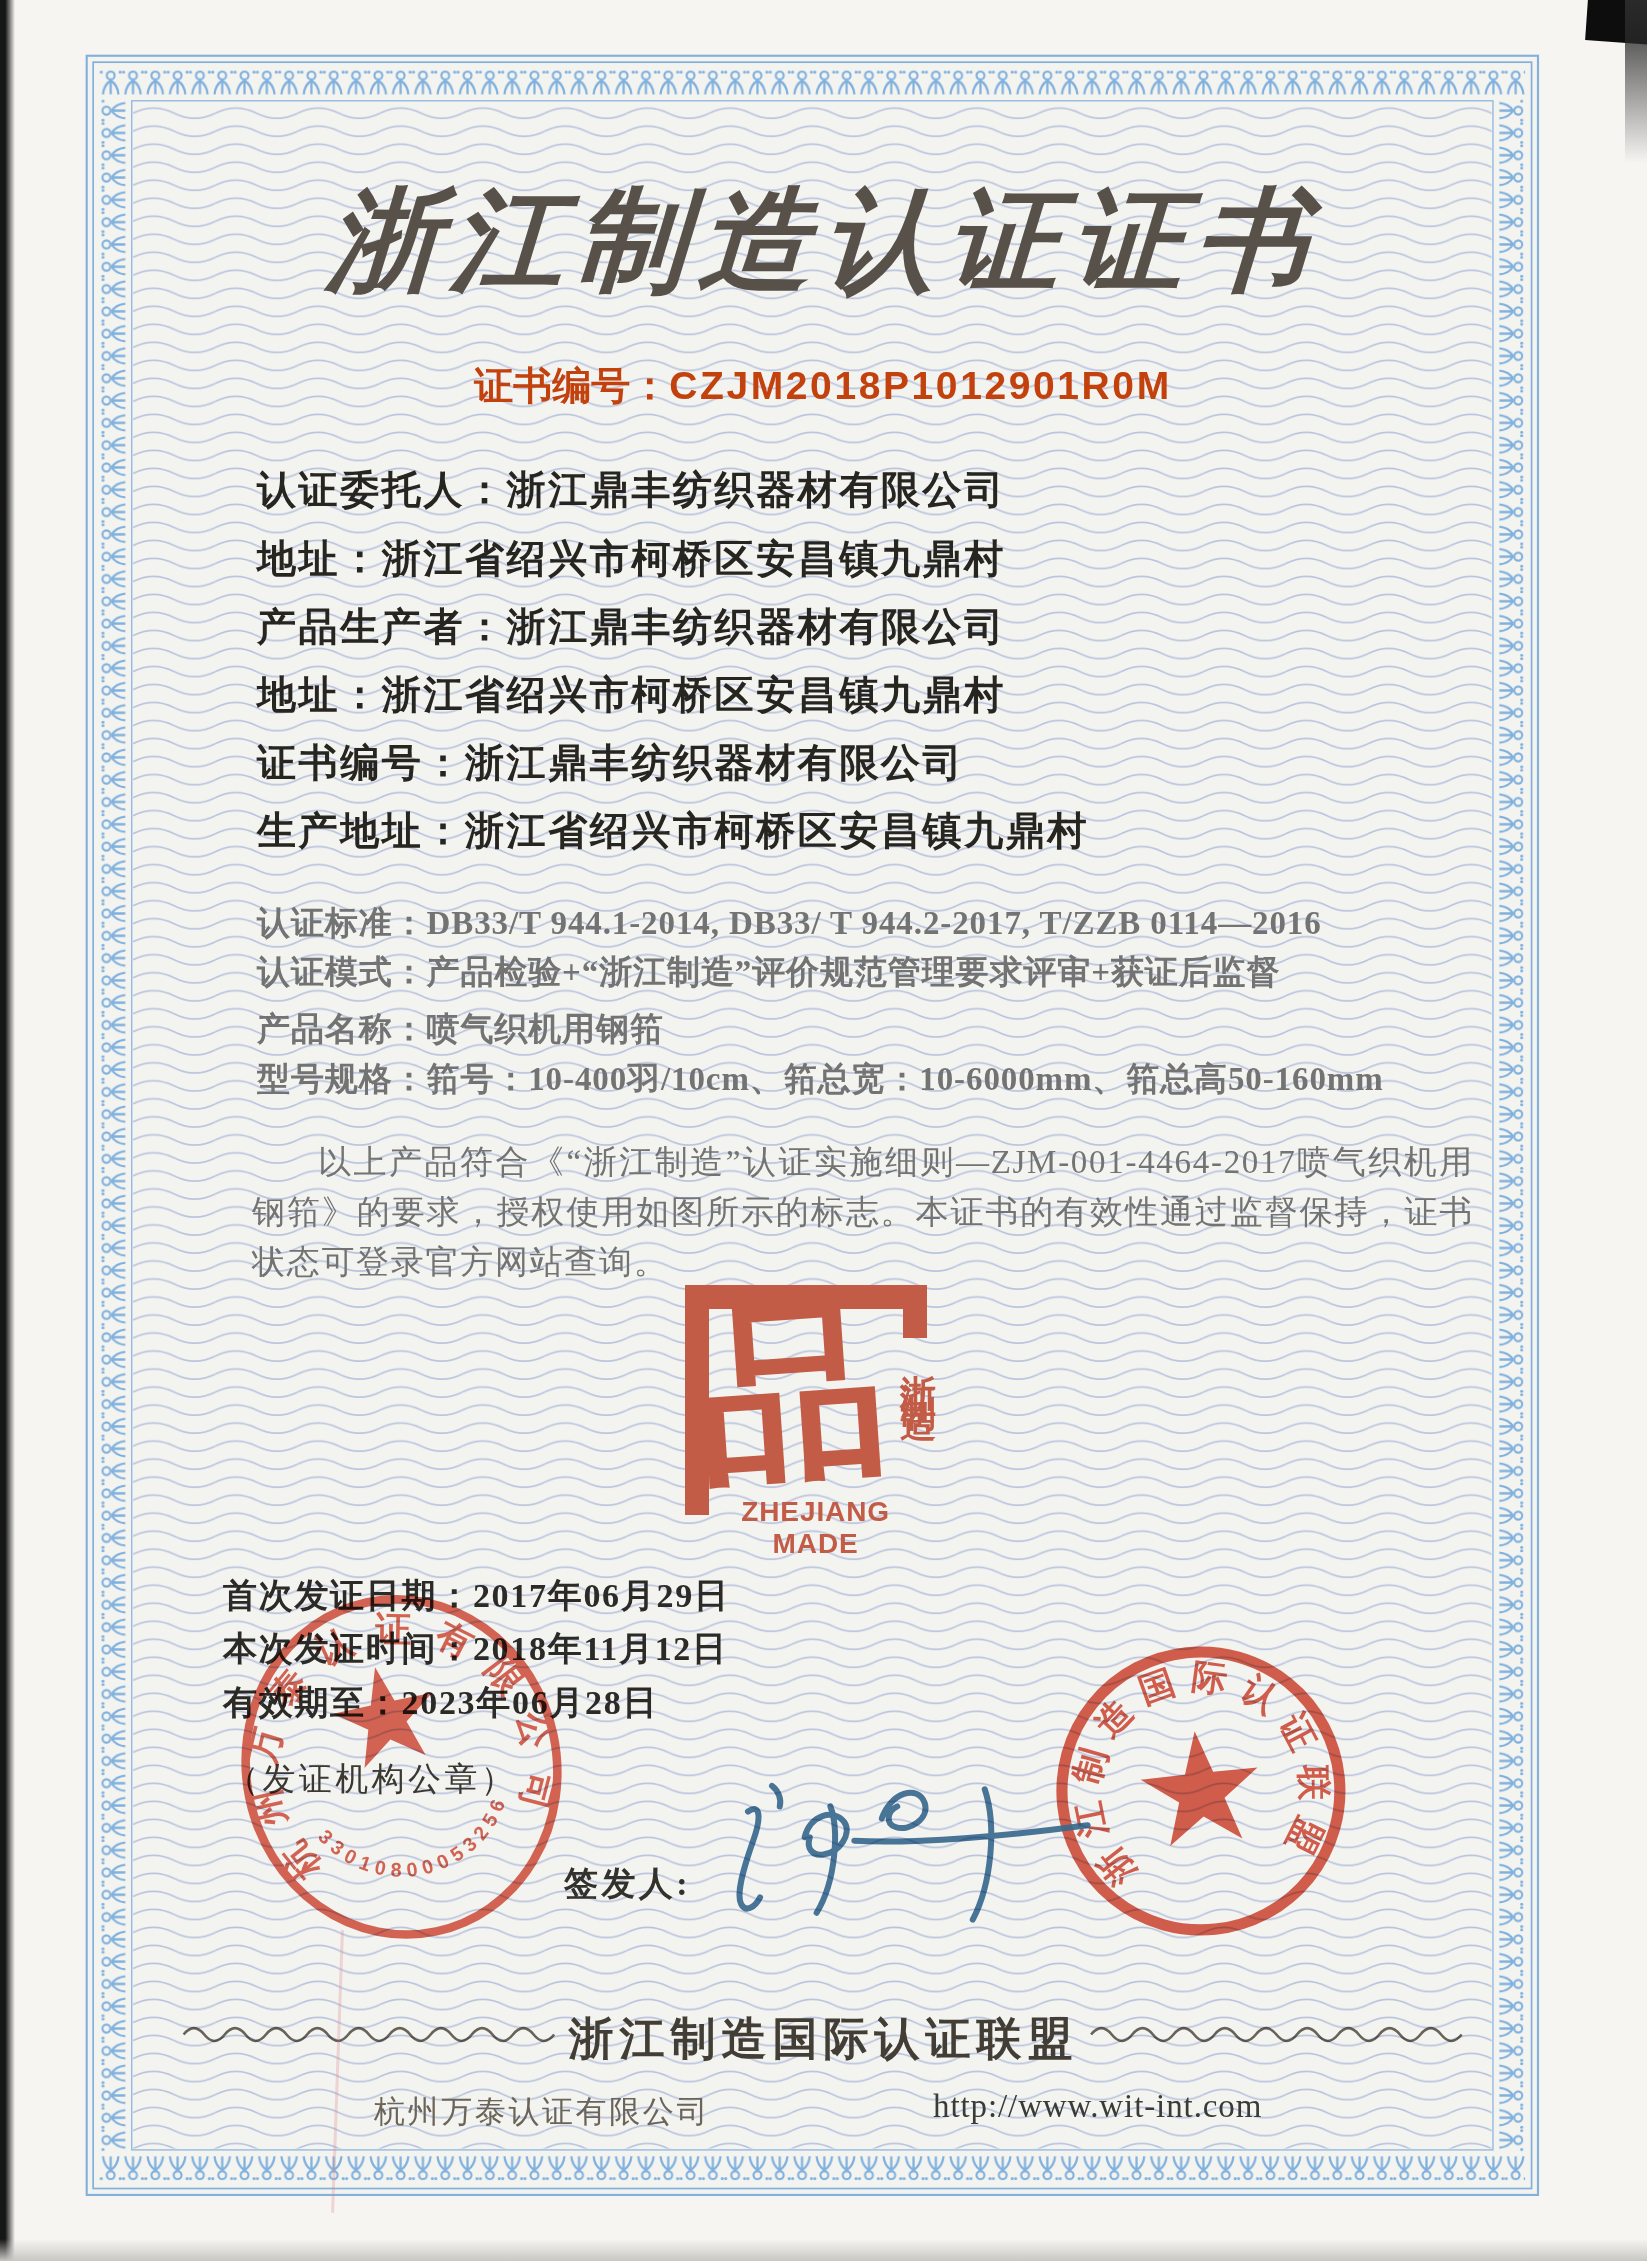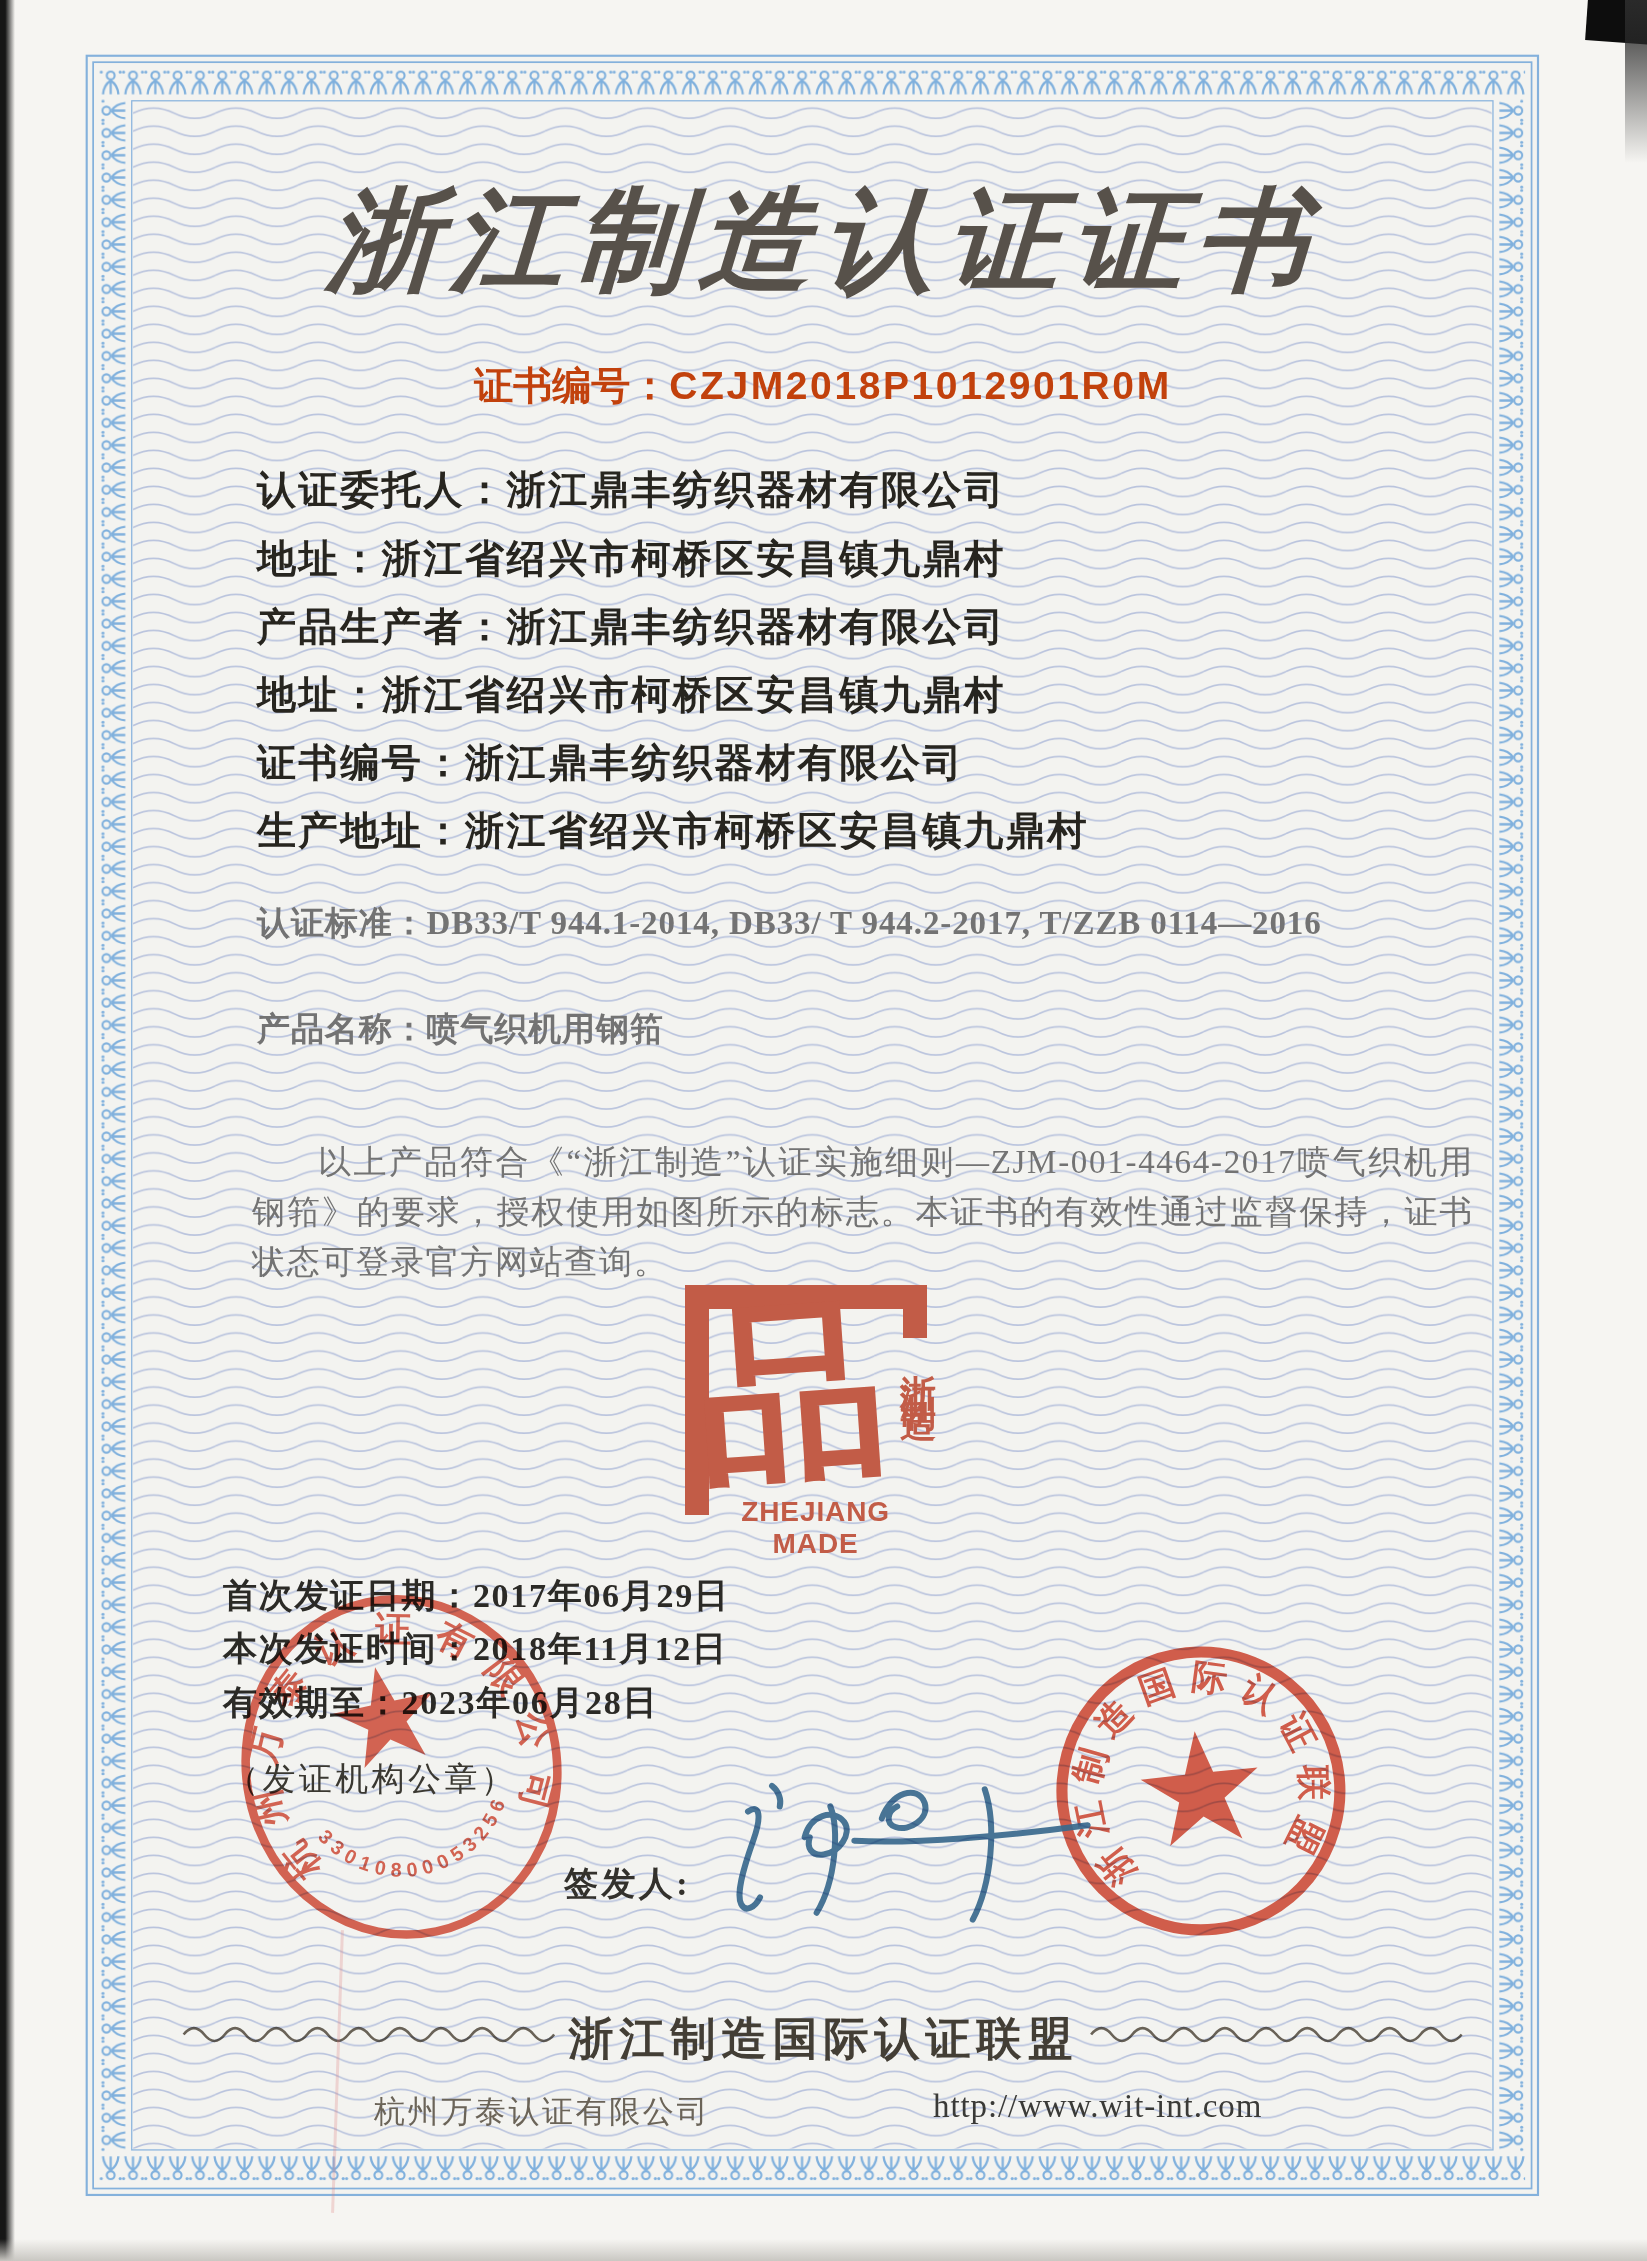--- a/index.html
+++ b/index.html
@@ -93,22 +93,26 @@
     <span>产品生产者：</span><span>浙江鼎丰纺织器材有限公司</span></div>
   <div class="abs frow" style="top:668px">
     <span>地址：</span><span>浙江省绍兴市柯桥区安昌镇九鼎村</span></div>
   <div class="abs frow" style="top:736px">
     <span>证书编号：</span><span>浙江鼎丰纺织器材有限公司</span></div>
   <div class="abs frow" style="top:804px">
     <span>生产地址：</span><span>浙江省绍兴市柯桥区安昌镇九鼎村</span></div>
 
   <div class="abs srow" style="top:901px">
     <span>认证标准：</span><span>DB33/T 944.1-2014, DB33/ T 944.2-2017, T/ZZB 0114—2016</span></div>
+  <div class="abs srow" style="top:950px">
+    <span>认证模式：</span><span>产品检验+“浙江制造”评价规范管理要求评审+获证后监督</span></div>
   <div class="abs srow" style="top:1007px">
     <span>产品名称：</span><span>喷气织机用钢筘</span></div>
+  <div class="abs srow" style="top:1057px">
+    <span>型号规格：</span><span>筘号：10-400羽/10cm、筘总宽：10-6000mm、筘总高50-160mm</span></div>
 
   <div class="abs statement">以上产品符合《“浙江制造”认证实施细则—ZJM-001-4464-2017喷气织机用钢筘》的要求，授权使用如图所示的标志。本证书的有效性通过监督保持，证书状态可登录官方网站查询。</div>
 
   <div class="abs logo">
     <div class="bar" style="left:0;top:0;width:242px;height:24px"></div>
     <div class="bar" style="left:0;top:0;width:24px;height:230px"></div>
     <div class="bar" style="left:218px;top:0;width:24px;height:53px"></div>
     <div class="glyph">品</div>
     <div class="vtext">浙江制造</div>
     <div class="cap">ZHEJIANG MADE</div>

